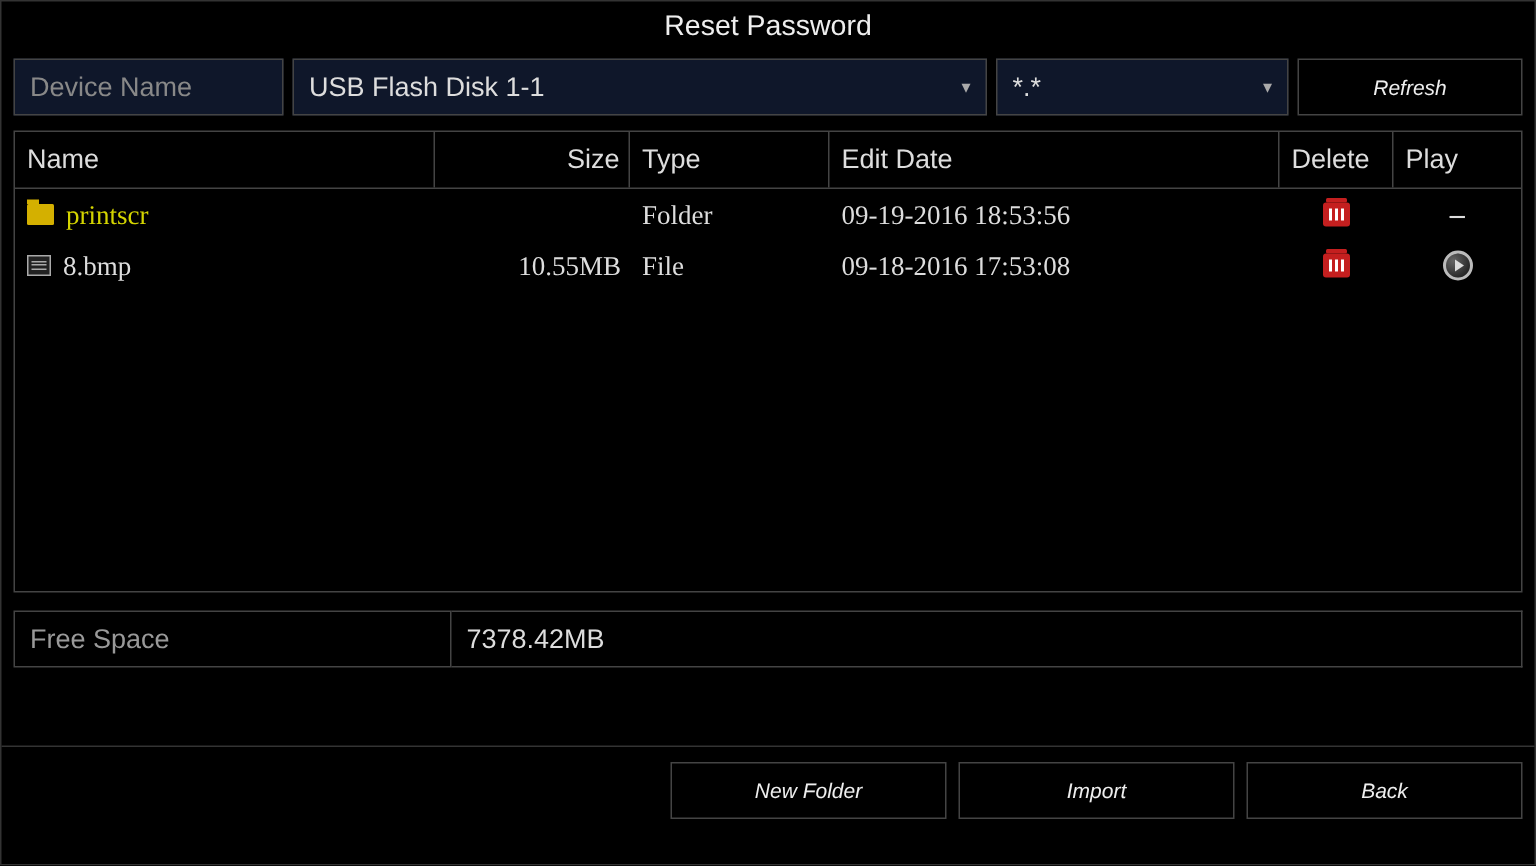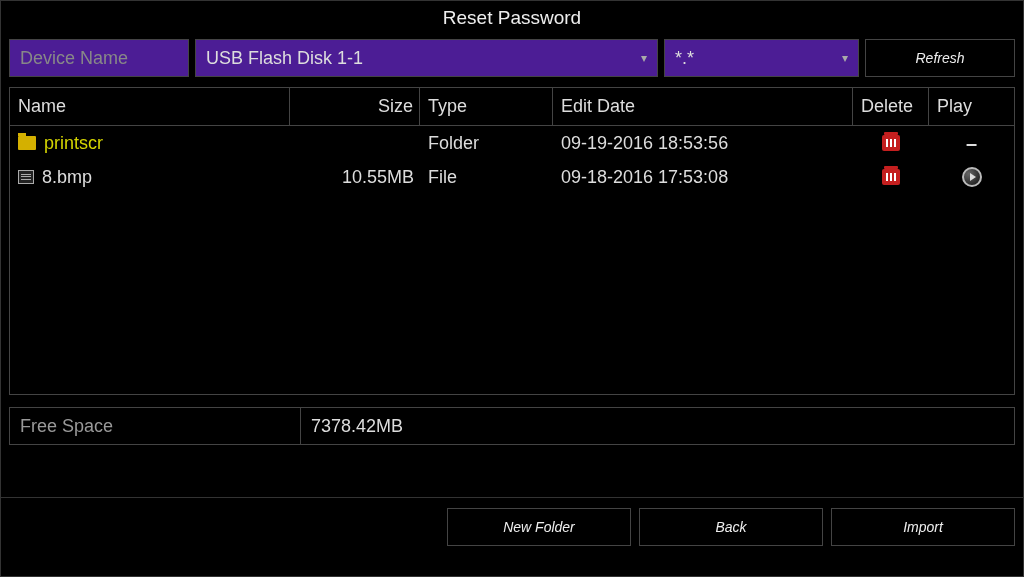--- a/index.html
+++ b/index.html
@@ -29,21 +29,21 @@
     font-size: 19px;
   }
   .top-row {
     display: flex;
     align-items: stretch;
     gap: 6px;
     padding: 4px 8px 10px 8px;
   }
   .field-box {
     border: 1px solid #444;
-    background: #4c1d95;
+    background: #0f172a;
     padding: 8px 10px;
     display: flex;
     align-items: center;
     height: 38px;
   }
   .device-label {
     width: 180px;
     color: #888;
   }
   .dropdown {
@@ -94,20 +94,21 @@
   .col-name { width: 280px; }
   .col-size { width: 130px; text-align: right; padding-right: 6px;}
   .col-type { width: 133px; }
   .col-date { width: 300px; }
   .col-delete { width: 76px; }
   .col-play { flex: 1; }
   .file-row {
     display: flex;
     align-items: center;
     height: 34px;
+    font-family: Liberation Serif, serif;
   }
   .cell {
     padding: 4px 8px;
     color: #ddd;
   }
   .cell-name { width: 280px; display: flex; align-items: center; gap: 8px; }
   .cell-size { width: 130px; text-align: right; padding-right: 6px;}
   .cell-type { width: 133px; }
   .cell-date { width: 300px; }
   .cell-delete { width: 76px; display:flex; justify-content:center;}
@@ -311,16 +312,16 @@
     </div>
   </div>
 
   <div class="free-space-row">
     <div class="free-space-label">Free Space</div>
     <div class="free-space-value">7378.42MB</div>
   </div>
 
   <div class="bottom-bar">
     <div class="btn">New Folder</div>
+    <div class="btn">Import</div>
     <div class="btn">Back</div>
-    <div class="btn">Import</div>
   </div>
 </div>
 
 </body></html>

